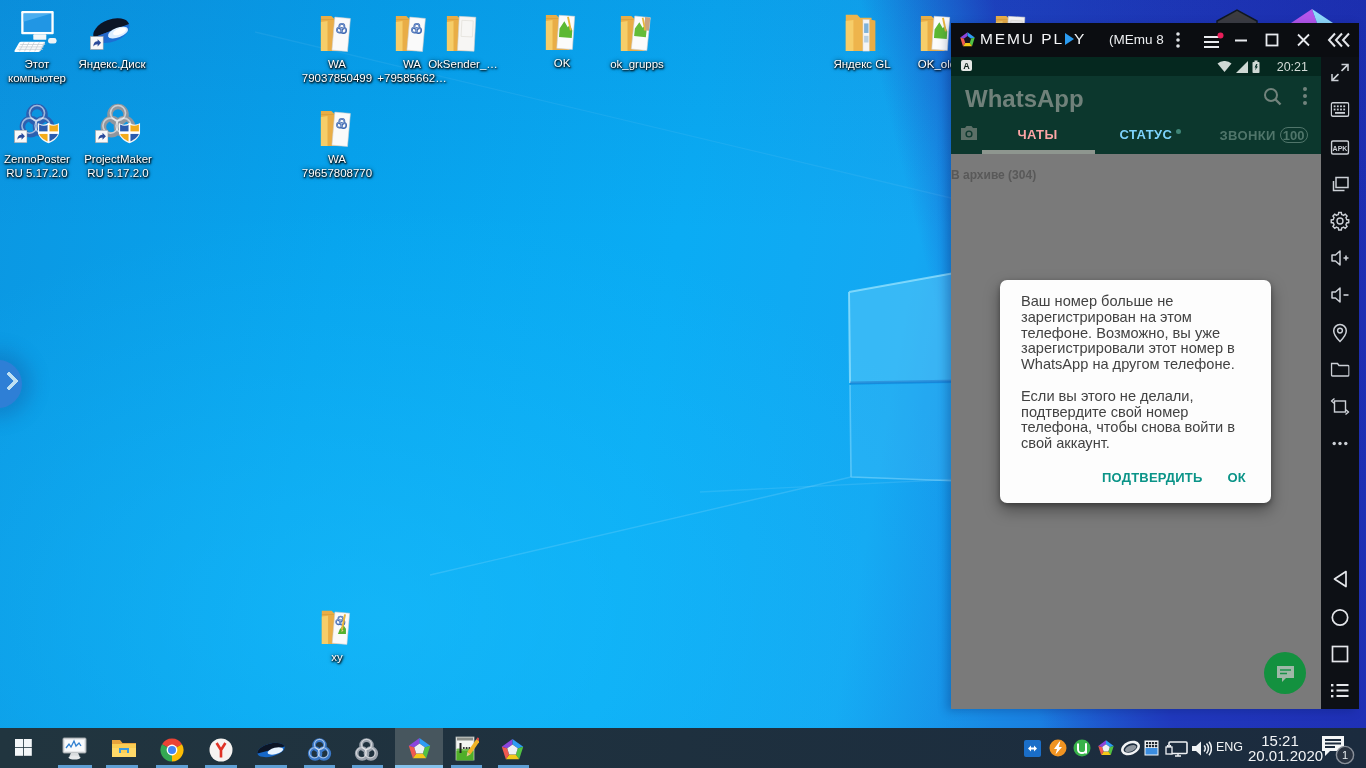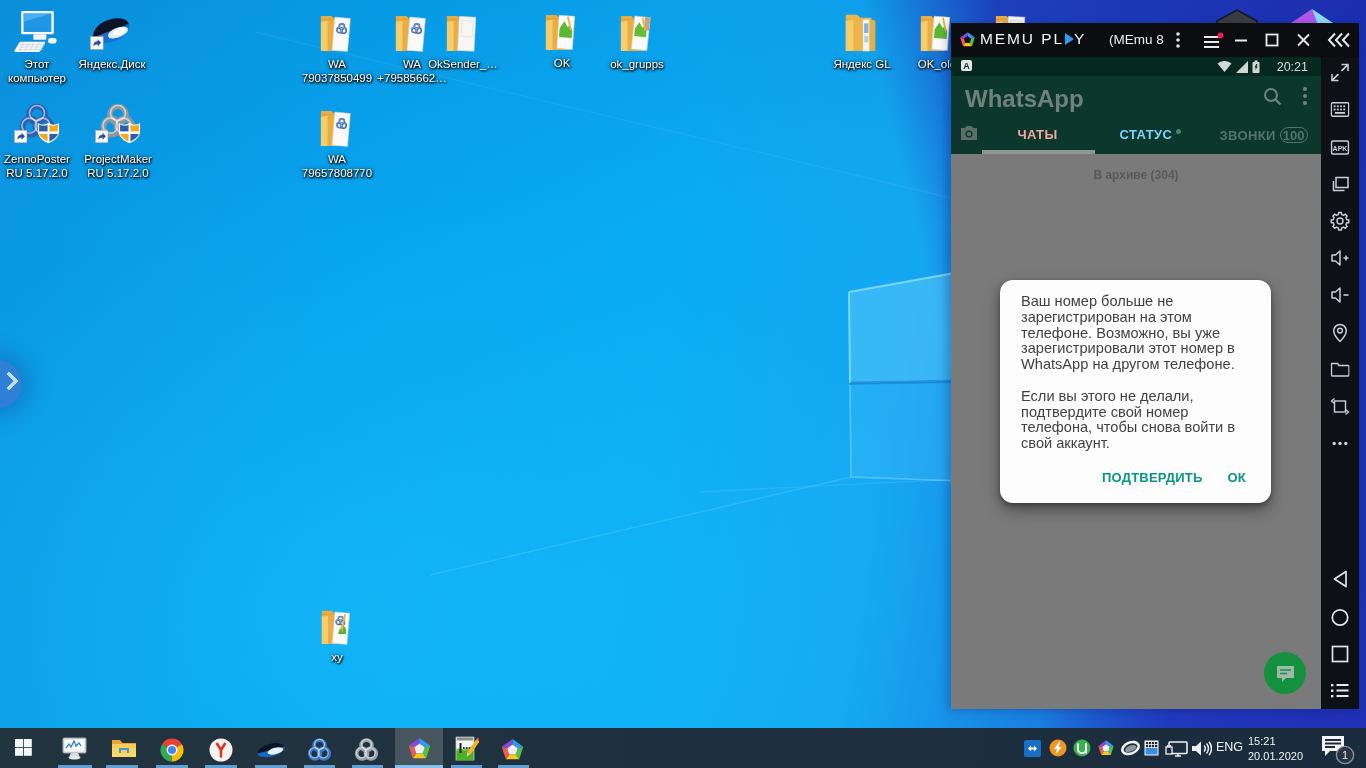--- a/index.html
+++ b/index.html
@@ -36,35 +36,35 @@
 #stright{position:absolute;right:13px;top:0;height:19px;display:flex;align-items:center;gap:3px;}
 #sttime{color:#d3dbd7;font-size:12.5px;margin-left:14px;}
 #waheader{position:absolute;left:0;top:19px;width:370px;height:42px;background:#0c372d;}
 #watitle{position:absolute;left:14px;top:9px;font-size:24px;font-weight:bold;color:#70817a;}
 #watabs{position:absolute;left:0;top:61px;width:370px;height:36px;background:#0c372d;}
 .tab{position:absolute;top:9px;width:113px;text-align:center;font-size:13px;font-weight:bold;letter-spacing:0.4px;}
 .tab .dot{display:inline-block;width:5px;height:5px;border-radius:50%;background:#3f8577;margin-bottom:5px;}
 .tab .badge{display:inline-block;min-width:13px;height:13px;padding:1px 2px 0;border:1.6px solid #50756a;border-radius:9px;font-size:13px;line-height:13px;letter-spacing:0;}
 #tabline{position:absolute;left:31px;top:32px;width:113px;height:4px;background:#8e968f;}
 #walist{position:absolute;left:0;top:97px;width:370px;height:555px;background:#7a7a7a;}
-#arch{position:absolute;left:0;top:14px;width:100%;text-align:center;font-size:12px;font-weight:bold;color:#595959;}
-#dialog{position:absolute;left:49px;top:223px;width:271px;height:223px;background:#fdfdfd;border-radius:13px;box-shadow:0 7px 16px rgba(0,0,0,0.38),0 2px 5px rgba(0,0,0,0.3);}
+#arch{position:absolute;left:0;top:14px;width:100%;font-size:12px;font-weight:bold;color:#595959;}
+#dialog{position:absolute;left:49px;top:223px;width:271px;height:223px;background:#fdfdfd;border-radius:7px;box-shadow:0 7px 16px rgba(0,0,0,0.38),0 2px 5px rgba(0,0,0,0.3);}
 .dtxt{position:absolute;left:21px;top:14px;width:235px;font-size:14.6px;line-height:15.8px;color:#424242;}
 .dbtns{position:absolute;right:25px;bottom:18px;font-size:13px;font-weight:bold;color:#0b9488;letter-spacing:0.2px;}
 #fab{position:absolute;left:313px;top:595px;width:42px;height:42px;border-radius:50%;background:#13913f;display:flex;align-items:center;justify-content:center;}
 
 .sico{position:absolute;left:50%;transform:translateX(-50%);}
 
 #taskbar{position:absolute;left:0;top:728px;width:1366px;height:40px;background:linear-gradient(to right,#21353f,#1b2b3e);}
 .tico{position:absolute;}
 #memubtn{position:absolute;left:395px;top:0;width:48px;height:40px;background:#47565e;display:flex;align-items:center;justify-content:center;}
 .uline{position:absolute;bottom:0;height:3px;background:#5f9fd4;}
 .uline.bright{background:#86c2ec;}
 #engtxt{position:absolute;left:1216px;top:12px;width:30px;font-size:12.5px;color:#f2f4f6;}
-#clock{position:absolute;left:1248px;top:6px;width:64px;font-size:11px;line-height:14.5px;color:#f2f4f6;text-align:left;}
+#clock{position:absolute;left:1248px;top:6px;width:64px;font-size:15px;line-height:14.5px;color:#f2f4f6;text-align:center;}
 </style>
 </head>
 <body>
 <div id="root">
 <svg width="0" height="0" style="position:absolute">
 <defs>
 <symbol id="knot" viewBox="0 0 40 40">
  <g fill="none" stroke="currentColor" stroke-width="5.5">
   <circle cx="20" cy="12.5" r="8"></circle>
             <circle cx="13.5" cy="24.5" r="8"></circle>

